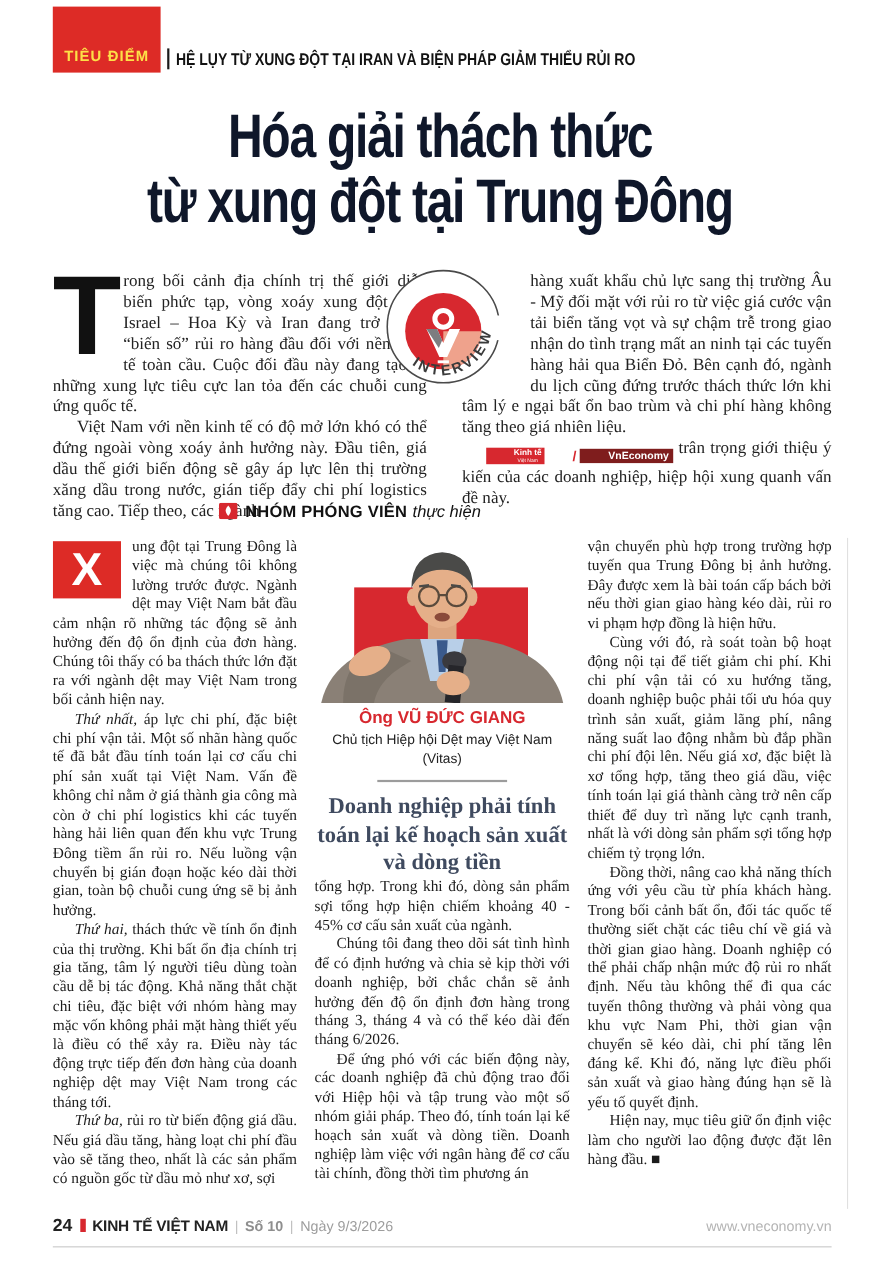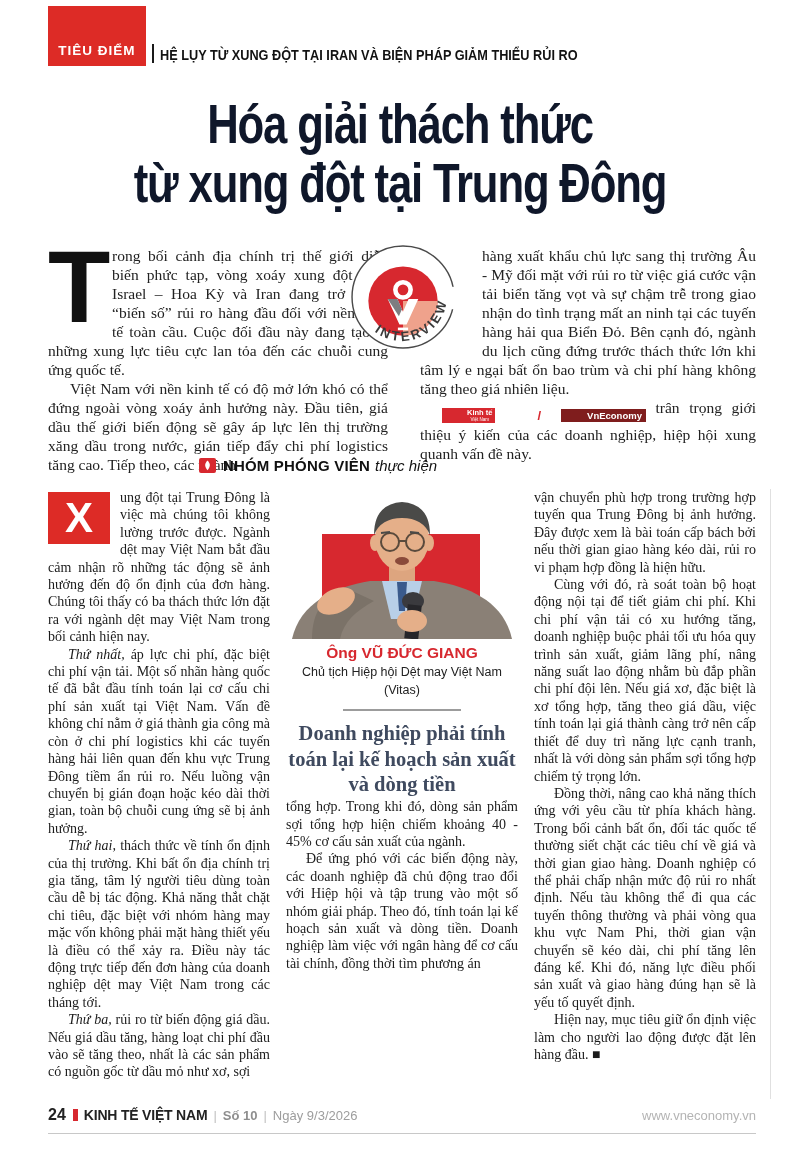--- a/index.html
+++ b/index.html
@@ -1,21 +1,21 @@
 <!DOCTYPE html>
 <html><head>
 <meta charset="utf-8">
 <style>
   html,body{margin:0;padding:0;background:#ffffff;}
   .page{position:relative;width:800px;height:1151px;background:#fff;overflow:hidden;
         font-family:"Liberation Serif","DejaVu Serif",serif;color:#1b1b1b;}
 
   
   .kicker-box{position:absolute;left:48px;top:6px;width:98px;height:60px;background:#dd2b26;
-      color:#ffffff;font-family:"Liberation Sans",sans-serif;font-weight:bold;font-size:13.5px;
+      color:#fde047;font-family:"Liberation Sans",sans-serif;font-weight:bold;font-size:13.5px;
       letter-spacing:1px;display:flex;align-items:flex-end;justify-content:center;padding-bottom:8px;box-sizing:border-box;}
   .kicker-divider{position:absolute;left:152px;top:44px;width:2px;height:19px;background:#1a1a1a;}
   .kicker-title{position:absolute;left:160px;top:46px;font-family:"Liberation Sans",sans-serif;
       font-weight:bold;font-size:15.5px;color:#121212;transform:scaleX(0.82);transform-origin:left center;white-space:nowrap;}
 
   
   .headline{position:absolute;top:94px;left:0;width:800px;margin:0;text-align:center;
       font-family:"Liberation Sans",sans-serif;font-weight:bold;color:#0f172a;}
   .headline .line{display:block;font-size:56px;line-height:1.06;transform:scaleX(0.78);
       transform-origin:center;letter-spacing:-1.5px;}
@@ -26,21 +26,21 @@
   .intro p{margin:0;}
   .intro .indent{text-indent:22px;}
   .intro-left{width:340px;}
   .intro-right{width:336px;}
   .dropcap-t{float:left;width:54px;height:74px;margin:4px 10px 0 0;font-family:"Liberation Sans",sans-serif;
       font-weight:bold;font-size:102px;line-height:74px;color:#111;overflow:visible;}
   .badge-spacer{float:left;width:62px;height:112px;}
   .interview-badge{position:absolute;left:302px;top:-2px;width:106px;height:106px;}
 
   
-  .logo-inline{display:inline-flex;vertical-align:-2px;align-items:center;gap:20px;white-space:nowrap;}
+  .logo-inline{display:inline-flex;vertical-align:-2px;align-items:center;gap:3px;white-space:nowrap;}
   .logo-kinhte{display:inline-flex;flex-direction:column;align-items:center;background:#d7282f;color:#fff;
       font-family:"Liberation Sans",sans-serif;padding:1px 3px;line-height:1;}
   .logo-kinhte .l1{font-weight:bold;font-size:7.5px;}
   .logo-kinhte .l2{font-size:4.5px;margin-top:1px;}
   .logo-slash{color:#d7282f;font-weight:bold;font-family:"Liberation Sans",sans-serif;font-size:13px;}
   .logo-vneco{background:#7f1d1d;color:#fff;font-family:"Liberation Sans",sans-serif;font-weight:bold;
       font-size:9.5px;padding:2px 4px;line-height:1;}
 
   
   .byline{position:absolute;top:457px;left:0;width:636px;text-align:center;
@@ -185,20 +185,21 @@
           <ellipse cx="127" cy="112" rx="11" ry="9" fill="#3a3a3e"></ellipse>
           <rect x="120" y="116" width="14" height="34" fill="#26262a" transform="rotate(6 127 133)"></rect>
           <ellipse cx="126" cy="132" rx="15" ry="11" fill="#e5af89"></ellipse>
         </svg>
       </div>
       <div class="cap-name">Ông VŨ ĐỨC GIANG</div>
       <div class="cap-role">Chủ tịch Hiệp hội Dệt may Việt Nam (Vitas)</div>
       <div class="cap-divider"></div>
       <p class="quote">Doanh nghiệp phải tính toán lại kế hoạch sản xuất và dòng tiền</p>
       <p>tổng hợp. Trong khi đó, dòng sản phẩm sợi tổng hợp hiện chiếm khoảng 40 - 45% cơ cấu sản xuất của ngành.</p>
+      <p class="indent">Chúng tôi đang theo dõi sát tình hình để có định hướng và chia sẻ kịp thời với doanh nghiệp, bởi chắc chắn sẽ ảnh hưởng đến độ ổn định đơn hàng trong tháng 3, tháng 4 và có thể kéo dài đến tháng 6/2026.</p>
       <p class="indent">Để ứng phó với các biến động này, các doanh nghiệp đã chủ động trao đổi với Hiệp hội và tập trung vào một số nhóm giải pháp. Theo đó, tính toán lại kế hoạch sản xuất và dòng tiền. Doanh nghiệp làm việc với ngân hàng để cơ cấu tài chính, đồng thời tìm phương án</p>
     </div>
 
     <div class="bcol c3">
       <p>vận chuyển phù hợp trong trường hợp tuyến qua Trung Đông bị ảnh hưởng. Đây được xem là bài toán cấp bách bởi nếu thời gian giao hàng kéo dài, rủi ro vi phạm hợp đồng là hiện hữu.</p>
       <p class="indent">Cùng với đó, rà soát toàn bộ hoạt động nội tại để tiết giảm chi phí. Khi chi phí vận tải có xu hướng tăng, doanh nghiệp buộc phải tối ưu hóa quy trình sản xuất, giảm lãng phí, nâng năng suất lao động nhằm bù đắp phần chi phí đội lên. Nếu giá xơ, đặc biệt là xơ tổng hợp, tăng theo giá dầu, việc tính toán lại giá thành càng trở nên cấp thiết để duy trì năng lực cạnh tranh, nhất là với dòng sản phẩm sợi tổng hợp chiếm tỷ trọng lớn.</p>
       <p class="indent">Đồng thời, nâng cao khả năng thích ứng với yêu cầu từ phía khách hàng. Trong bối cảnh bất ổn, đối tác quốc tế thường siết chặt các tiêu chí về giá và thời gian giao hàng. Doanh nghiệp có thể phải chấp nhận mức độ rủi ro nhất định. Nếu tàu không thể đi qua các tuyến thông thường và phải vòng qua khu vực Nam Phi, thời gian vận chuyển sẽ kéo dài, chi phí tăng lên đáng kể. Khi đó, năng lực điều phối sản xuất và giao hàng đúng hạn sẽ là yếu tố quyết định.</p>
       <p class="indent">Hiện nay, mục tiêu giữ ổn định việc làm cho người lao động được đặt lên hàng đầu. ■</p>
     </div>
   </div>

